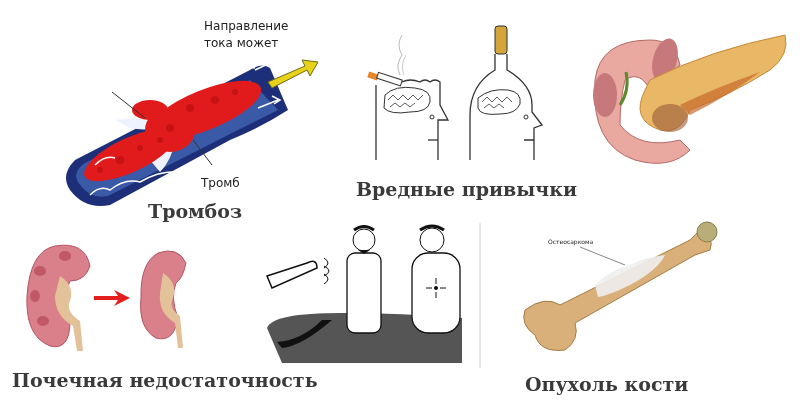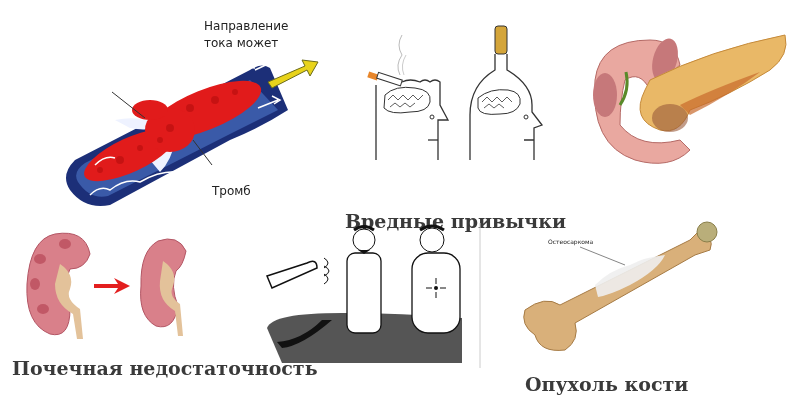--- a/index.html
+++ b/index.html
@@ -46,21 +46,22 @@
 
     <path d="M268 82 L305 66 L302 60 L318 62 L310 76 L307 70 L272 88 Z" fill="#e8d31a" stroke="#6b6b1a" stroke-width="1"></path>
 
     <line x1="112" y1="92" x2="145" y2="118" stroke="#333" stroke-width="1"></line>
     <line x1="193" y1="140" x2="212" y2="165" stroke="#333" stroke-width="1"></line>
   </svg>
   <div class="label" style="left:204px;top:18px;">
     <div>Направление</div>
     <div>тока может</div>
   </div>
-  <div class="label" style="left:212px;top:175px;margin-top:8px;">Тромб</div>
+  <div class="label" style="left:201px;top:175px;">Тромб</div>
+  <div class="title" style="left:148px;top:200px;">Тромбоз</div>
 </div>
 
 <div class="panel" style="left:340px;top:20px;width:220px;height:200px;">
   <svg width="110" height="140" viewBox="0 0 110 140" style="left:0;top:0;">
     <path d="M60 55 Q55 45 62 35 Q56 25 62 15" stroke="#bbb" stroke-width="1" fill="none"></path>
     <path d="M64 55 Q60 45 66 35" stroke="#ccc" stroke-width="1" fill="none"></path>
     <rect x="28" y="53" width="10" height="6" fill="#e8862a" transform="rotate(18 33 56)"></rect>
     <rect x="37" y="56" width="25" height="6" fill="#fff" stroke="#333" stroke-width="1" transform="rotate(18 49 59)"></rect>
     <path d="M36 65 L36 140 M98 140 L98 100 L108 100 L100 85 L100 62 Q95 58 90 62 Q85 58 80 62 Q70 58 62 62" stroke="#333" stroke-width="1.3" fill="none"></path>
     <path d="M98 120 L88 120" stroke="#333" stroke-width="1.3"></path>
@@ -68,36 +69,36 @@
     <path d="M48 80 l5 -5 l5 5 l5 -5 l5 5 l5 -5 l5 5 l5 -5 M50 87 l5 -4 l5 4 l5 -4 l5 4 l5 -4" stroke="#333" stroke-width="0.8" fill="none"></path>
     <circle cx="92" cy="97" r="2" fill="none" stroke="#333"></circle>
   </svg>
   <svg width="110" height="140" viewBox="0 0 110 140" style="left:110px;top:0;">
     <rect x="45" y="6" width="12" height="28" rx="3" fill="#d4a53a" stroke="#333" stroke-width="1"></rect>
     <path d="M45 34 L45 50 Q20 65 20 95 L20 140 M57 34 L57 50 Q82 65 82 85 L82 92 L92 105 L84 108 L84 140 M84 120 L74 120" stroke="#333" stroke-width="1.3" fill="none"></path>
     <path d="M28 78 Q40 68 58 70 Q72 72 70 84 Q66 94 50 94 Q30 96 28 88 Z" fill="none" stroke="#333" stroke-width="1"></path>
     <path d="M32 82 l5 -5 l5 5 l5 -5 l5 5 l5 -5 l5 5 M34 88 l5 -4 l5 4 l5 -4 l5 4" stroke="#333" stroke-width="0.8" fill="none"></path>
     <circle cx="76" cy="97" r="2" fill="none" stroke="#333"></circle>
   </svg>
-  <div class="title" style="left:5px;top:158px;margin-top:32px;">Вредные привычки</div>
+  <div class="title" style="left:16px;top:158px;">Вредные привычки</div>
 </div>
 
 <div class="panel" style="left:560px;top:10px;width:240px;height:210px;">
   <svg width="240" height="170" viewBox="0 0 240 170" style="left:0;top:0;">
     <path d="M35 70 Q40 30 90 30 Q115 30 120 55 L90 80 Q80 60 65 70 Q60 90 60 115 Q80 140 120 130 L130 140 Q110 160 75 150 Q30 135 35 70 Z" fill="#e9a8a0" stroke="#b56a66" stroke-width="1"></path>
     <ellipse cx="105" cy="50" rx="12" ry="22" fill="#c6787a" transform="rotate(15 105 50)"></ellipse>
     <ellipse cx="45" cy="85" rx="12" ry="22" fill="#c6787a"></ellipse>
     <path d="M90 70 Q150 40 225 25 Q230 45 210 60 Q170 85 130 100 Q120 125 100 120 Q70 110 85 80 Z" fill="#e9b867" stroke="#c58a3a" stroke-width="1"></path>
     <path d="M120 95 Q150 80 200 62 Q170 85 130 105 Z" fill="#c76a2c" opacity="0.7"></path>
     <ellipse cx="110" cy="108" rx="18" ry="14" fill="#9a5a3a" opacity="0.6"></ellipse>
     <path d="M60 95 Q70 80 66 62" stroke="#5a8a2a" stroke-width="3" fill="none"></path>
   </svg>
 </div>
 
-<div class="panel" style="left:0;top:204px;width:300px;height:184px;padding-left:13px;">
+<div class="panel" style="left:0;top:216px;width:300px;height:184px;padding-left:13px;">
   <svg width="70" height="110" viewBox="0 0 70 110" style="left:25px;top:25px;">
     <path d="M30 5 Q60 0 65 25 Q60 40 45 40 Q35 60 45 80 Q45 110 25 105 Q0 95 2 55 Q5 10 30 5 Z" fill="#d9808a" stroke="#b35564" stroke-width="1"></path>
     <g fill="#c15866">
         <ellipse cx="15" cy="30" rx="6" ry="5"></ellipse>
         <ellipse cx="10" cy="55" rx="5" ry="6"></ellipse>
         <ellipse cx="18" cy="80" rx="6" ry="5"></ellipse>
         <ellipse cx="40" cy="15" rx="6" ry="5"></ellipse>
       </g>
     <path d="M35 35 Q50 45 45 60 Q40 70 55 80 L58 110 L52 110 L48 85 Q30 75 30 55 Z" fill="#e3c29a"></path>
   </svg>

